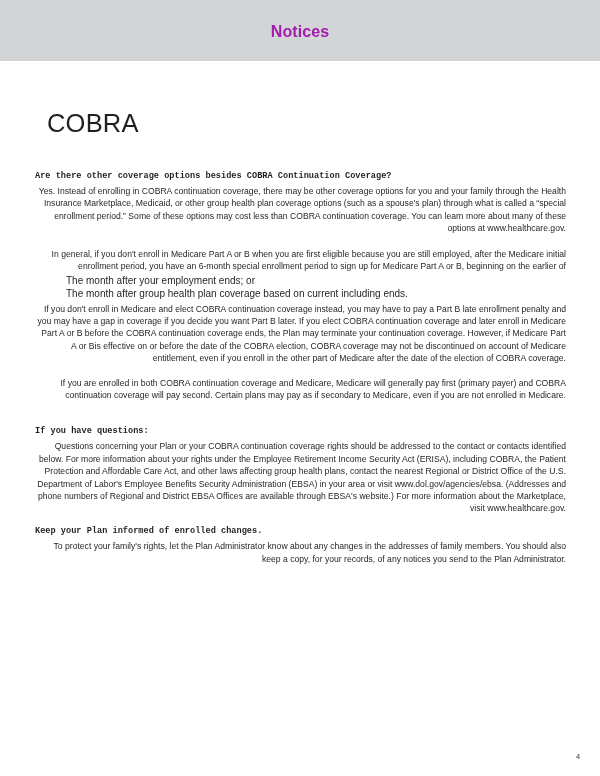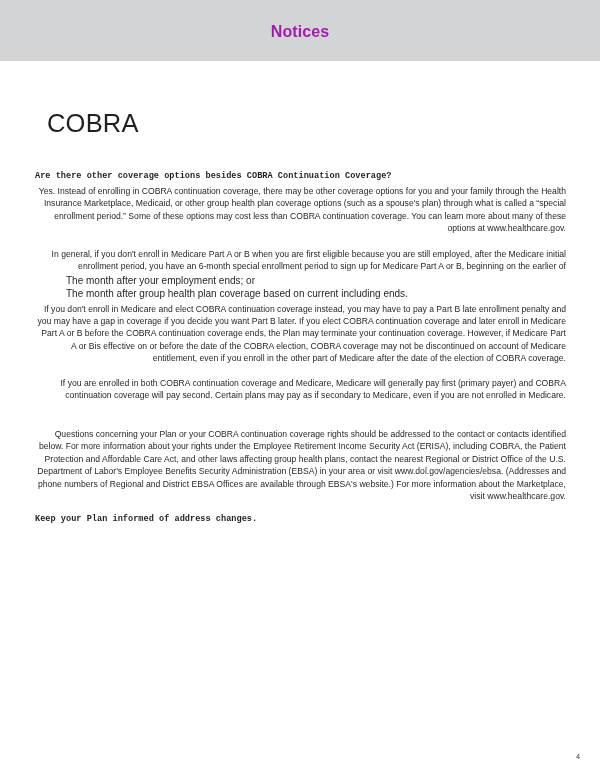--- a/index.html
+++ b/index.html
@@ -136,25 +136,27 @@
 
     <div class="gap-lg"></div>
 
     <p class="para">If you are enrolled in both COBRA continuation coverage and Medicare, Medicare will generally pay first (primary payer) and COBRA continuation coverage will pay second. Certain plans may pay as if secondary to Medicare, even if you are not enrolled in Medicare.</p>
 
     <div class="gap-lg"></div>
 
 
     <div class="gap-lg"></div>
 
+    <p class="q-head">If you have questions:</p>
     <div class="gap-sm"></div>
     <p class="para">Questions concerning your Plan or your COBRA continuation coverage rights should be addressed to the contact or contacts identified below. For more information about your rights under the Employee Retirement Income Security Act (ERISA), including COBRA, the Patient Protection and Affordable Care Act, and other laws affecting group health plans, contact the nearest Regional or District Office of the U.S. Department of Labor's Employee Benefits Security Administration (EBSA) in your area or visit www.dol.gov/agencies/ebsa. (Addresses and phone numbers of Regional and District EBSA Offices are available through EBSA's website.) For more information about the Marketplace, visit www.healthcare.gov.</p>
 
     <div class="gap-md"></div>
 
-    <p class="q-head">Keep your Plan informed of address changes.</p>
+    <p class="q-head">Keep your Plan informed of enrolled changes.</p>
     <div class="gap-sm"></div>
+    <p class="para">To protect your family's rights, let the Plan Administrator know about any changes in the addresses of family members. You should also keep a copy, for your records, of any notices you send to the Plan Administrator.</p>
 
   </div>
 
   <div class="page-number">4</div>
 
 </div>
 
 </body></html>

